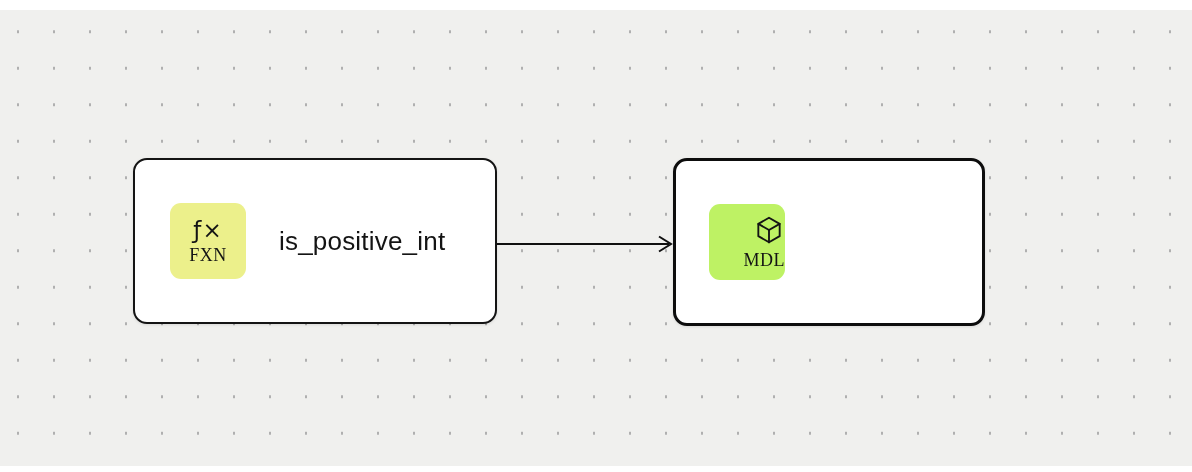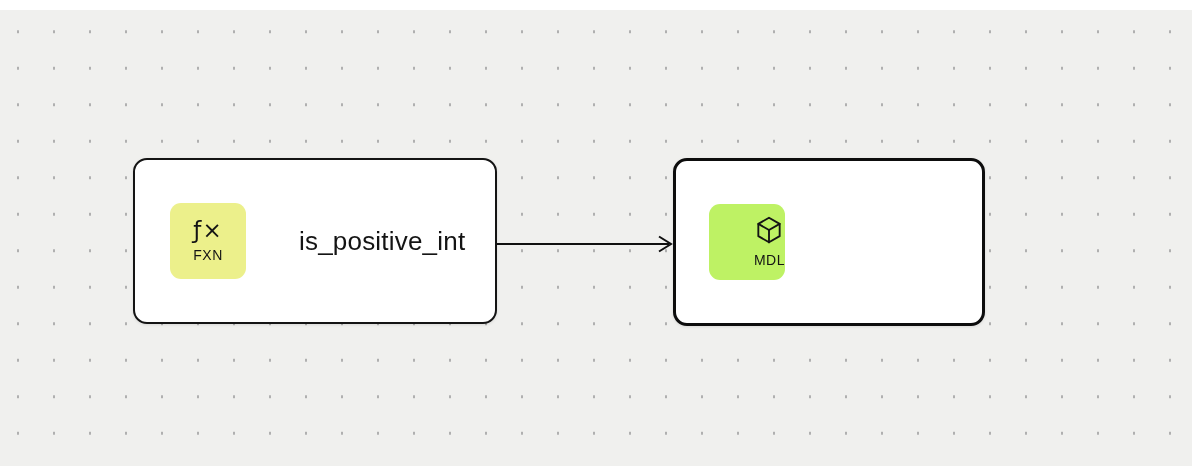--- a/index.html
+++ b/index.html
@@ -70,34 +70,33 @@
     color: #141414;
   }
   .badge .glyph {
     font-family: "DejaVu Sans", sans-serif;
     font-size: 23px;
     line-height: 26px;
     letter-spacing: 1px;
   }
   .badge .cube { display: block; margin-bottom: 2px; }
   .badge .badge-text {
-    font-family: Liberation Sans, sans-serif;
-    font-size: 14px;
+    font-family: Liberation Serif, serif;
+    font-size: 18px;
     line-height: 22px;
     font-weight: 500;
     letter-spacing: 0.5px;
   }
 
   .node-label {
     font-size: 26px;
     font-weight: 500;
     color: #141414;
     letter-spacing: 0.2px;
     white-space: nowrap;
-    margin-left: 20px;
   }
 
   svg.edges {
     position: absolute;
     left: 0; top: 0;
     width: 1192px;
     height: 472px;
     z-index: 1;
   }
 </style>

